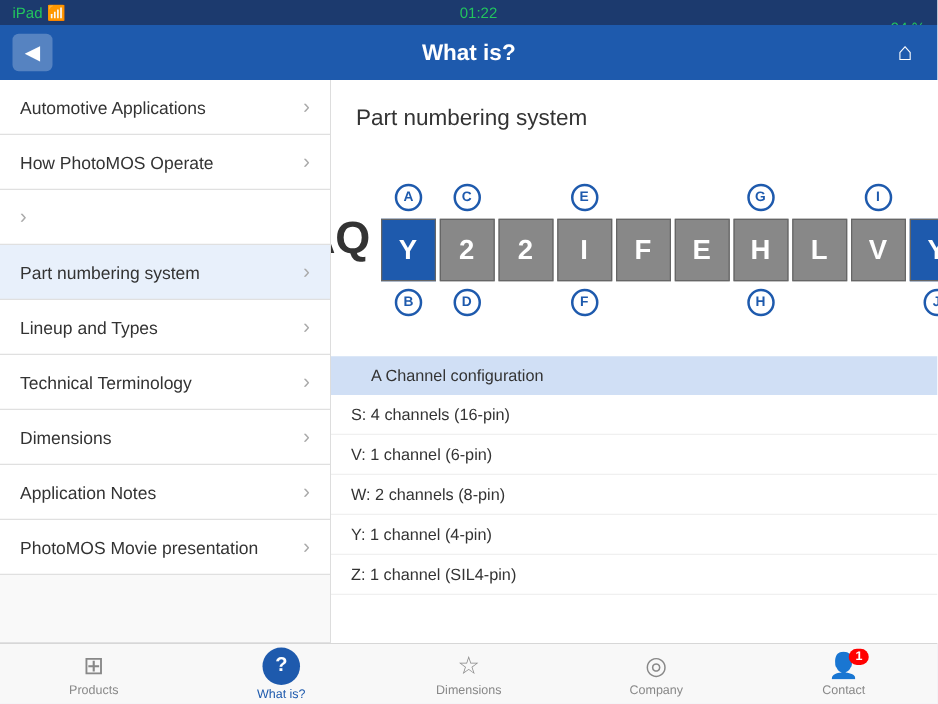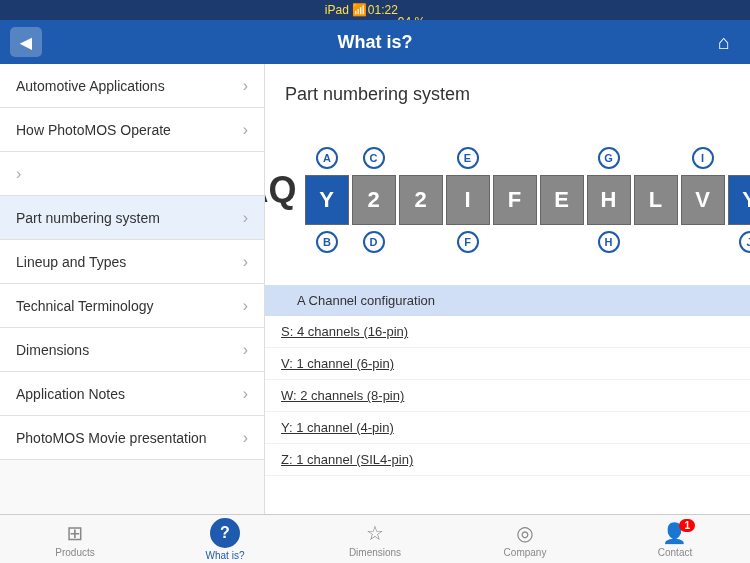--- a/index.html
+++ b/index.html
@@ -1,25 +1,25 @@
 <!DOCTYPE html>
 <html><head>
   <meta charset="utf-8">
   <style>
     * { box-sizing: border-box; margin: 0; padding: 0; }
     body { font-family: -apple-system, 'Helvetica Neue', Arial, sans-serif; background: #f2f2f7; width: 750px; height: 563px; overflow: hidden; display: flex; flex-direction: column; }
 
     
     .status-bar {
       background: #1a1a2e;
-      color: #fde047;
+      color: #22c55e;
       font-size: 12px;
-      padding: 2px 0;
-      display: flex;
-      justify-content: center;
+      padding: 2px 10px;
+      display: flex;
+      justify-content: space-between;
       align-items: center;
       height: 20px;
       background: #1c3a6e;
     }
     .status-bar-left { display: flex; align-items: center; gap: 4px; }
     .status-bar-right { display: flex; align-items: center; gap: 4px; margin-top: 24px; }
 
     
     .nav-bar {
       background: #1e5aad;
@@ -202,21 +202,20 @@
       font-weight: 500;
       color: #333;
     }
 
     .info-row {
       padding: 8px 16px;
       font-size: 13px;
       color: #333;
       border-bottom: 1px solid #f0f0f0;
       background: white;
-      text-decoration: underline;
     }
 
     
     .tab-bar {
       background: #f8f8f8;
       border-top: 1px solid #ccc;
       display: flex;
       height: 49px;
     }
     .tab-item {

